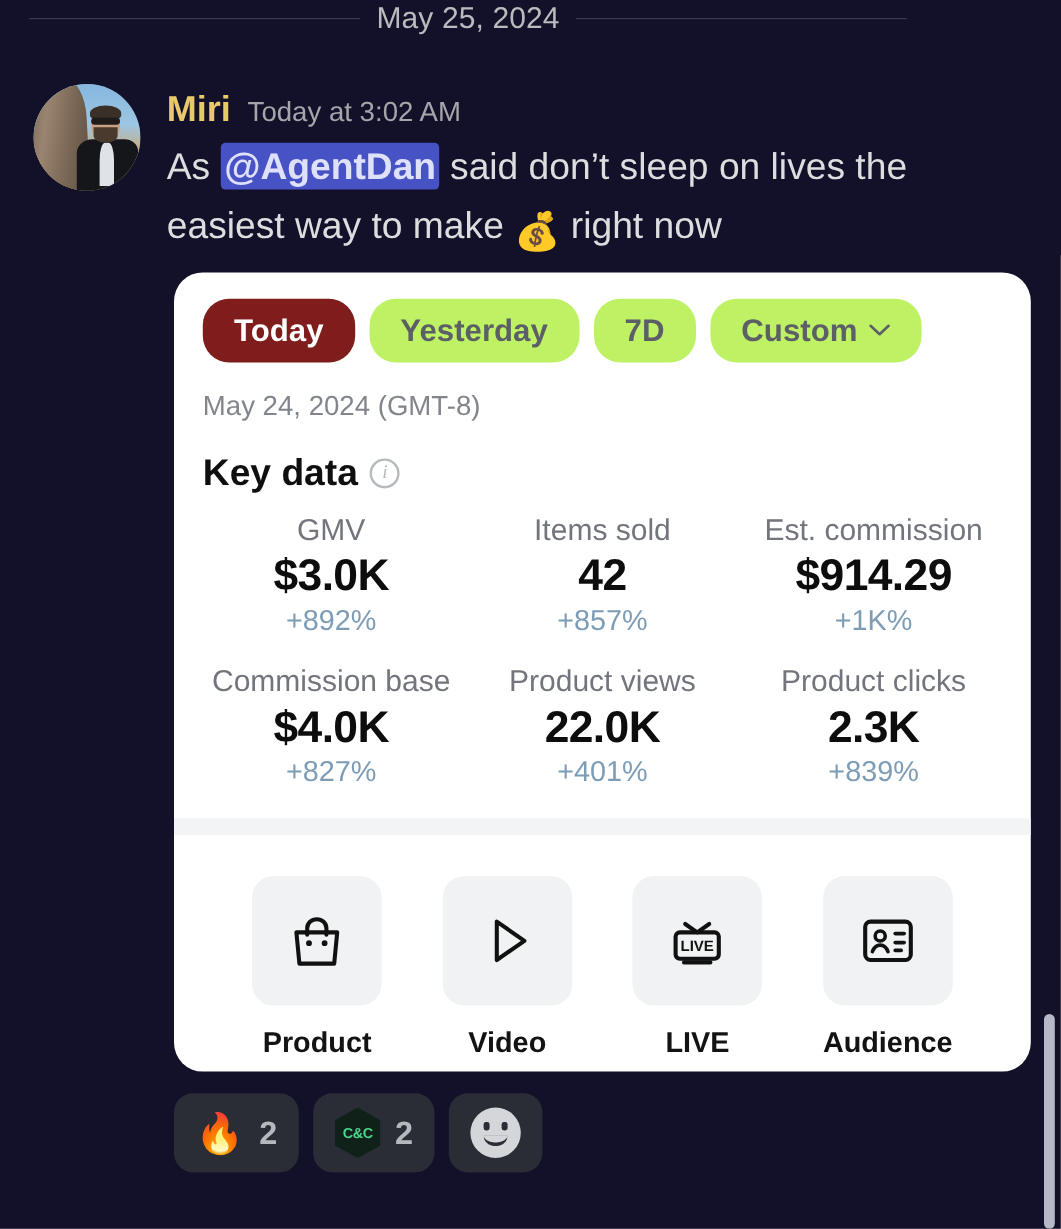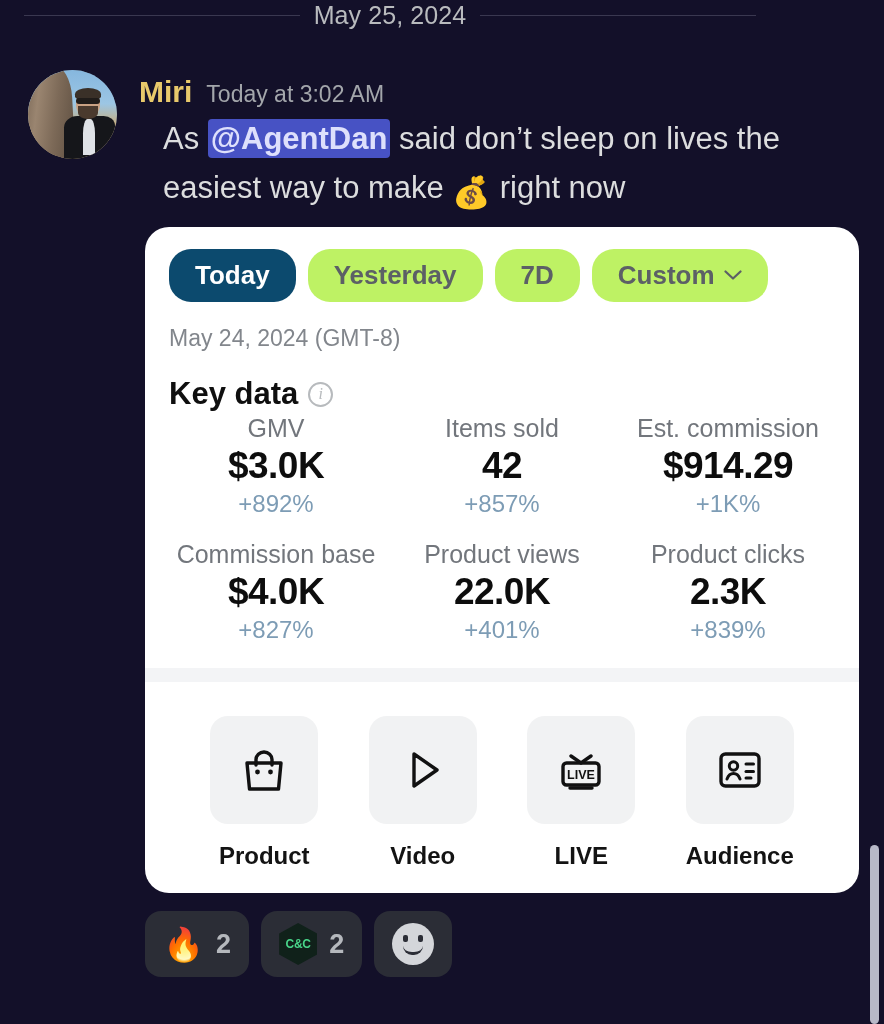--- a/index.html
+++ b/index.html
@@ -135,21 +135,20 @@
     color: #a3a6ab;
     font-size: 23px;
     line-height: 30px;
   }
 
   .msg-text {
     color: #dcddde;
     font-size: 31px;
     line-height: 49px;
     word-wrap: break-word;
-    margin-left: 24px;
   }
   .mention {
     color: #dee0fc;
     background: #414craft;
     background: #4752c4;
     border-radius: 4px;
     padding: 2px 3px;
     font-weight: bold;
   }
   .emoji-inline {
@@ -184,21 +183,21 @@
     font-weight: bold;
     color: #5c6066;
     background: #bef264;
     cursor: pointer;
     display: flex;
     align-items: center;
     gap: 9px;
     white-space: nowrap;
   }
   .tab.active {
-    background: #0c4a6e;
+    background: #7f1d1d;
     color: #ffffff;
   }
   .tab .chev { display: inline-block; line-height: 0; }
   .tab .chev svg { display: block; }
 
   .card-date {
     margin-top: 22px;
     color: #82868c;
     font-size: 23px;
     line-height: 28px;
@@ -226,20 +225,21 @@
     font-family: "Liberation Serif", serif;
     display: flex;
     align-items: center;
     justify-content: center;
     cursor: pointer;
     line-height: 1;
   }
 
   
   .metrics {
+    margin-top: 14px;
     padding: 0 18px 22px 18px;
     display: grid;
     grid-template-columns: repeat(3, 1fr);
     row-gap: 18px;
   }
   .metric { text-align: center; }
   .metric-label {
     color: #72767c;
     font-size: 25px;
     line-height: 32px;

